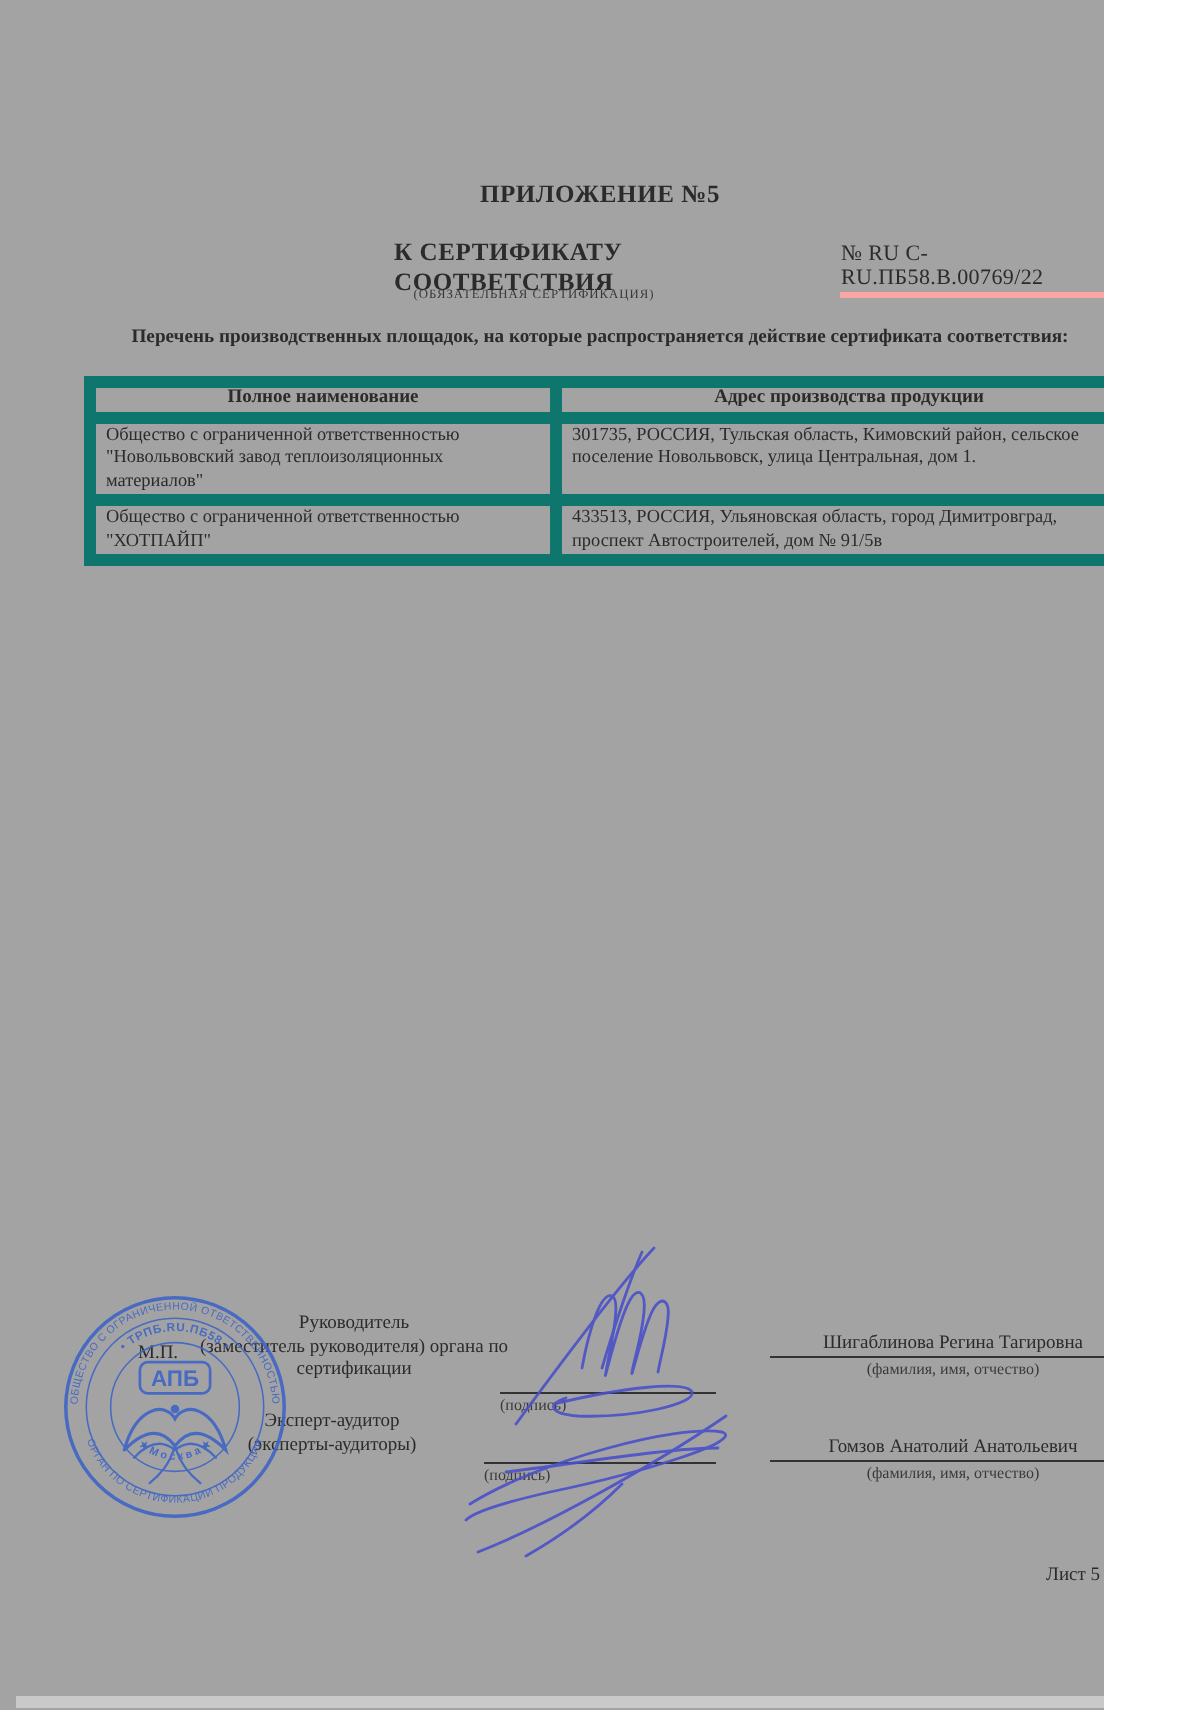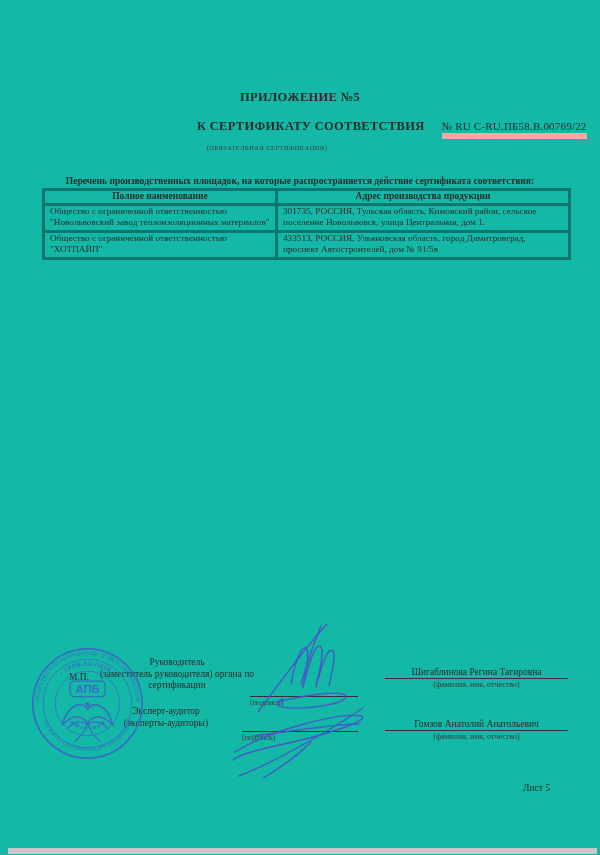--- a/index.html
+++ b/index.html
@@ -1,45 +1,45 @@
 <!DOCTYPE html>
 <html><head>
 <meta charset="utf-8">
 <style>
   html,body{margin:0;padding:0;background:#ffffff;}
   .page{
-    position:relative;width:600px;height:855px;background:#14b8a6;
+    position:relative;width:552px;height:855px;background:#a3a3a3;
     font-family:"Liberation Serif", serif;color:#2b2b2b;overflow:hidden;
   }
   .abs{position:absolute;}
   .doc-title{
     top:90px;left:0;width:600px;text-align:center;
     font-weight:bold;font-size:12.5px;letter-spacing:.3px;
   }
   .cert-line{
     top:119px;left:197px;display:flex;align-items:baseline;gap:17px;
   }
   .cert-line .cert-caption{font-weight:bold;font-size:12.5px;letter-spacing:.3px;}
   .cert-line .cert-number{
-    font-size:11px;border-bottom:6px solid #fca5a5;padding-bottom:1px;letter-spacing:.2px;
+    font-size:11px;border-bottom:3px solid #fca5a5;padding-bottom:1px;letter-spacing:.2px;
   }
   .cert-type{
     top:144px;left:267px;transform:translateX(-50%);
     font-size:6.4px;letter-spacing:.5px;color:#3a3a3a;white-space:nowrap;
   }
   .intro{
     top:163px;left:0;width:600px;text-align:center;
-    font-weight:bold;font-size:9.6px;margin-top:12px;
+    font-weight:bold;font-size:9.6px;
   }
   table.sites{
     position:absolute;top:188px;left:42px;width:526px;
     border-collapse:collapse;table-layout:fixed;
   }
   table.sites th, table.sites td{
-    border:3px solid #0f766e;font-size:9.2px;line-height:1.25;
+    border:6px solid #0f766e;font-size:9.2px;line-height:1.25;
     padding:0 5px 1px 5px;vertical-align:top;
   }
   table.sites th{font-weight:bold;text-align:center;font-size:9.5px;padding:0 2px;}
   .col-name{width:233px;}
   .col-addr{width:293px;}
   .mp-label{top:672px;left:36px;font-size:9.5px;margin-left:33px;}
   .role-head{
     top:657px;left:88px;width:178px;text-align:center;
     font-size:9.5px;line-height:11.5px;white-space:pre-line;
   }

